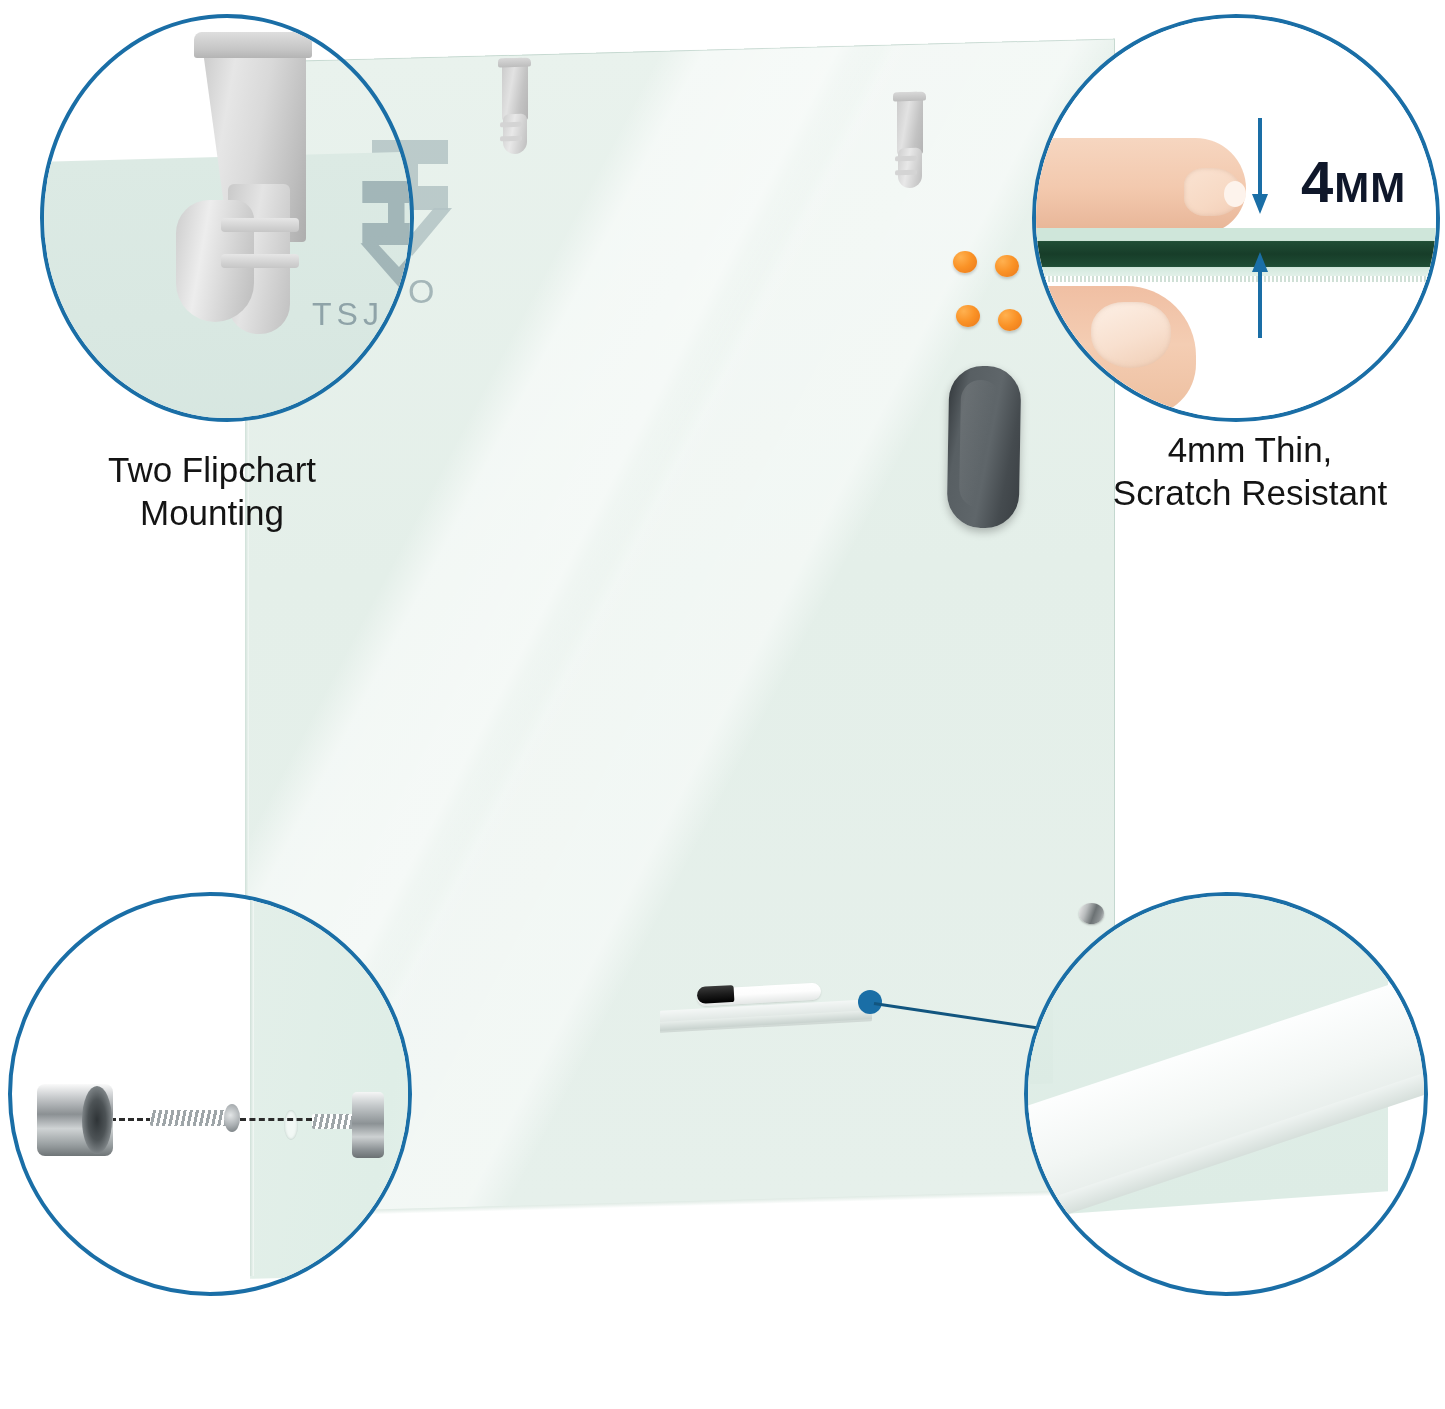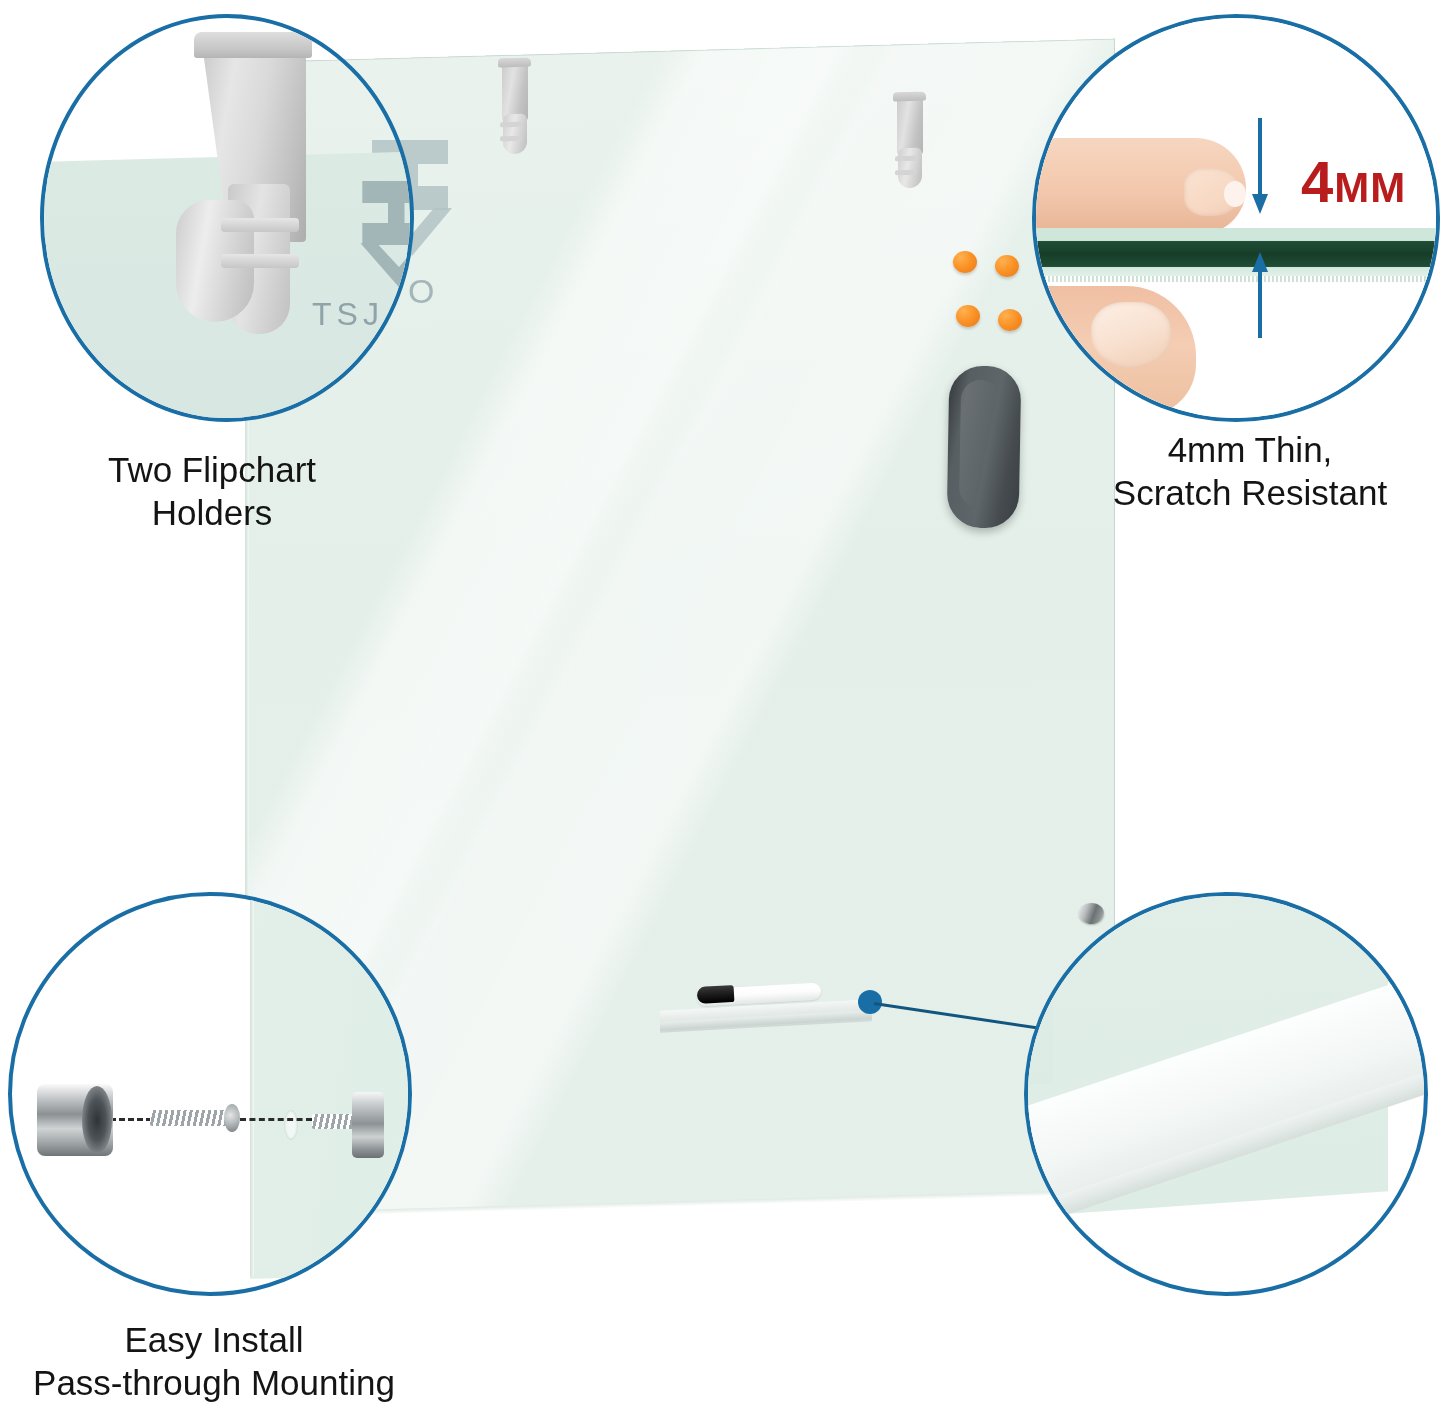--- a/index.html
+++ b/index.html
@@ -319,21 +319,21 @@
     position: absolute;
     left: 55px; top: 284px;
     width: 80px; height: 66px;
     border-radius: 44% 46% 52% 54%;
     background: linear-gradient(160deg,#fdf0e6 0%, #f8e0cf 55%, #f0cdb4 100%);
     box-shadow: inset 0 0 5px rgba(215,175,150,.55);
   }
   .mm-label {
     position: absolute;
     left: 265px; top: 130px;
-    color: #b91c1c;
+    color: #0f172a;
     font-weight: bold;
     font-size: 58px;
     letter-spacing: 1px;
     white-space: nowrap;
   }
   .mm-label .unit { font-size: 42px; }
 
   
   .bl-glass {
     position: absolute;
@@ -577,22 +577,20 @@
 
   <div class="callout" style="left:1024px; top:892px; width:396px; height:396px;">
     <div class="br-glass"></div>
     <div class="br-glass-side"></div>
     <div class="br-stud"></div>
     <div class="br-tray-top"></div>
     <div class="br-tray-face"></div>
   </div>
 
   <div class="caption" style="left:34px; top:448px; width:356px;">Two Flipchart
-Holders</div>
+Mounting</div>
 
   <div class="caption" style="left:1064px; top:428px; width:372px;">4mm Thin,
 Scratch Resistant</div>
 
-  <div class="caption" style="left:4px; top:1318px; width:420px;">Easy Install
-Pass-through Mounting</div>
 
 
 </div>
 
 </body></html>

